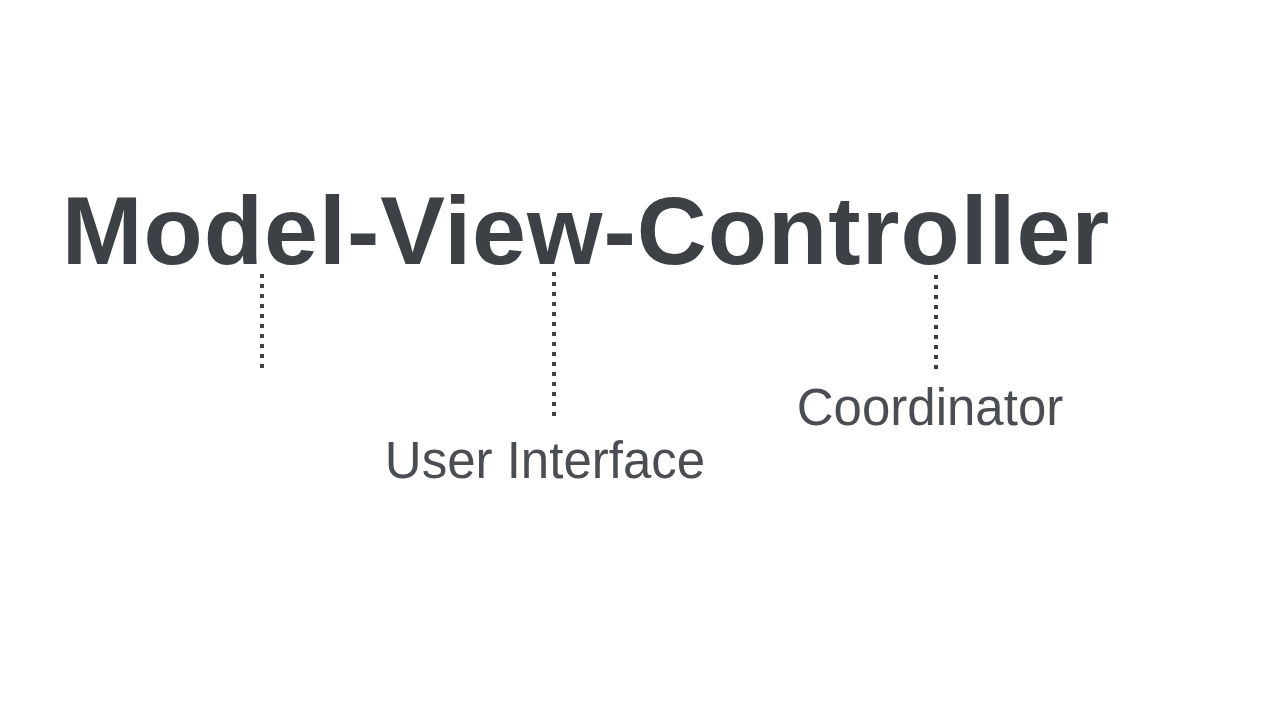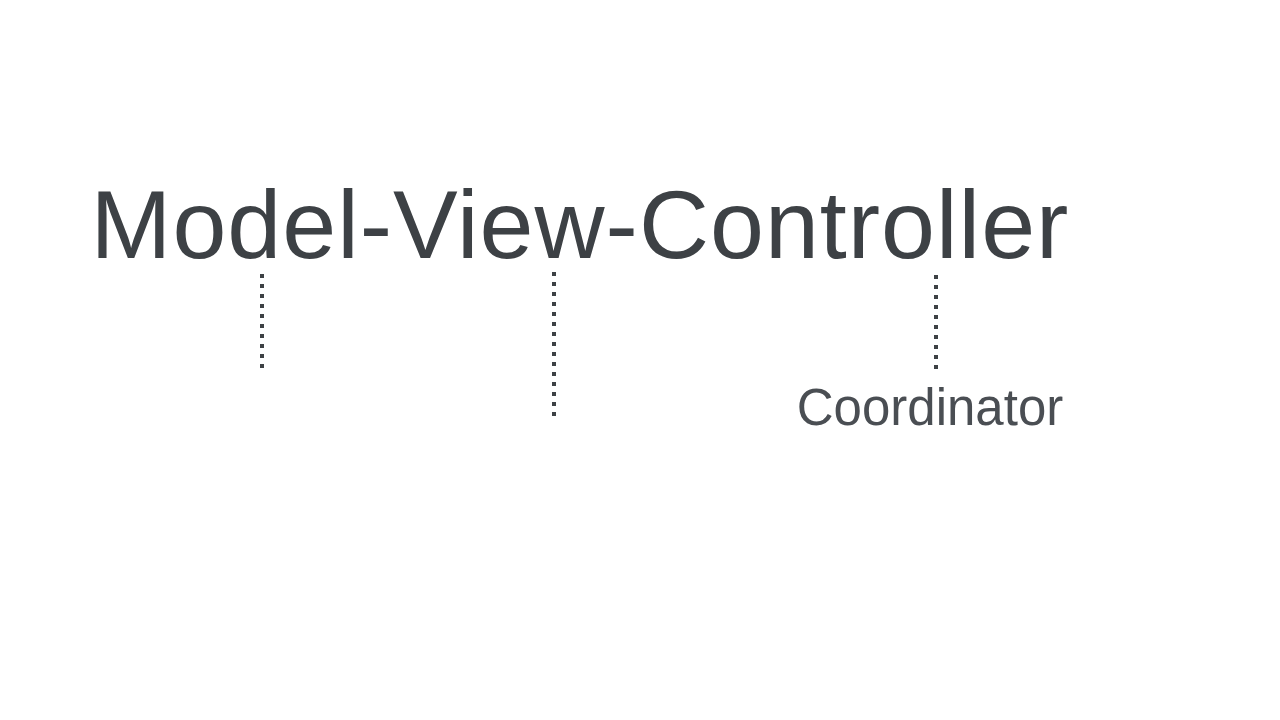--- a/index.html
+++ b/index.html
@@ -13,24 +13,24 @@
     height: 720px;
     background: var(--bg-color, #ffffff);
     overflow: hidden;
     font-family: "Liberation Sans", sans-serif;
   }
   .title {
     position: absolute;
     top: 170px;
     left: 0;
     width: 1148px;
-    margin: 6px;
+    margin: 12px;
     text-align: center;
     font-size: 97px;
-    font-weight: 400;
+    font-weight: 700;
     line-height: 1;
     letter-spacing: 1px;
     color: var(--title-color, #3d4145);
     white-space: nowrap;
   }
   .connector {
     position: absolute;
     width: 4px;
     background-image: repeating-linear-gradient(
       to bottom,
@@ -63,16 +63,17 @@
 
   <h1 class="title">Model-View-Controller</h1>
 
   <div class="connector c-model"></div>
 
   <div class="connector c-view"></div>
 
   <div class="connector c-controller"></div>
 
 
+  <div class="label l-view">User Interface</div>
 
   <div class="label l-controller">Coordinator</div>
 
 </div>
 
 </body></html>

